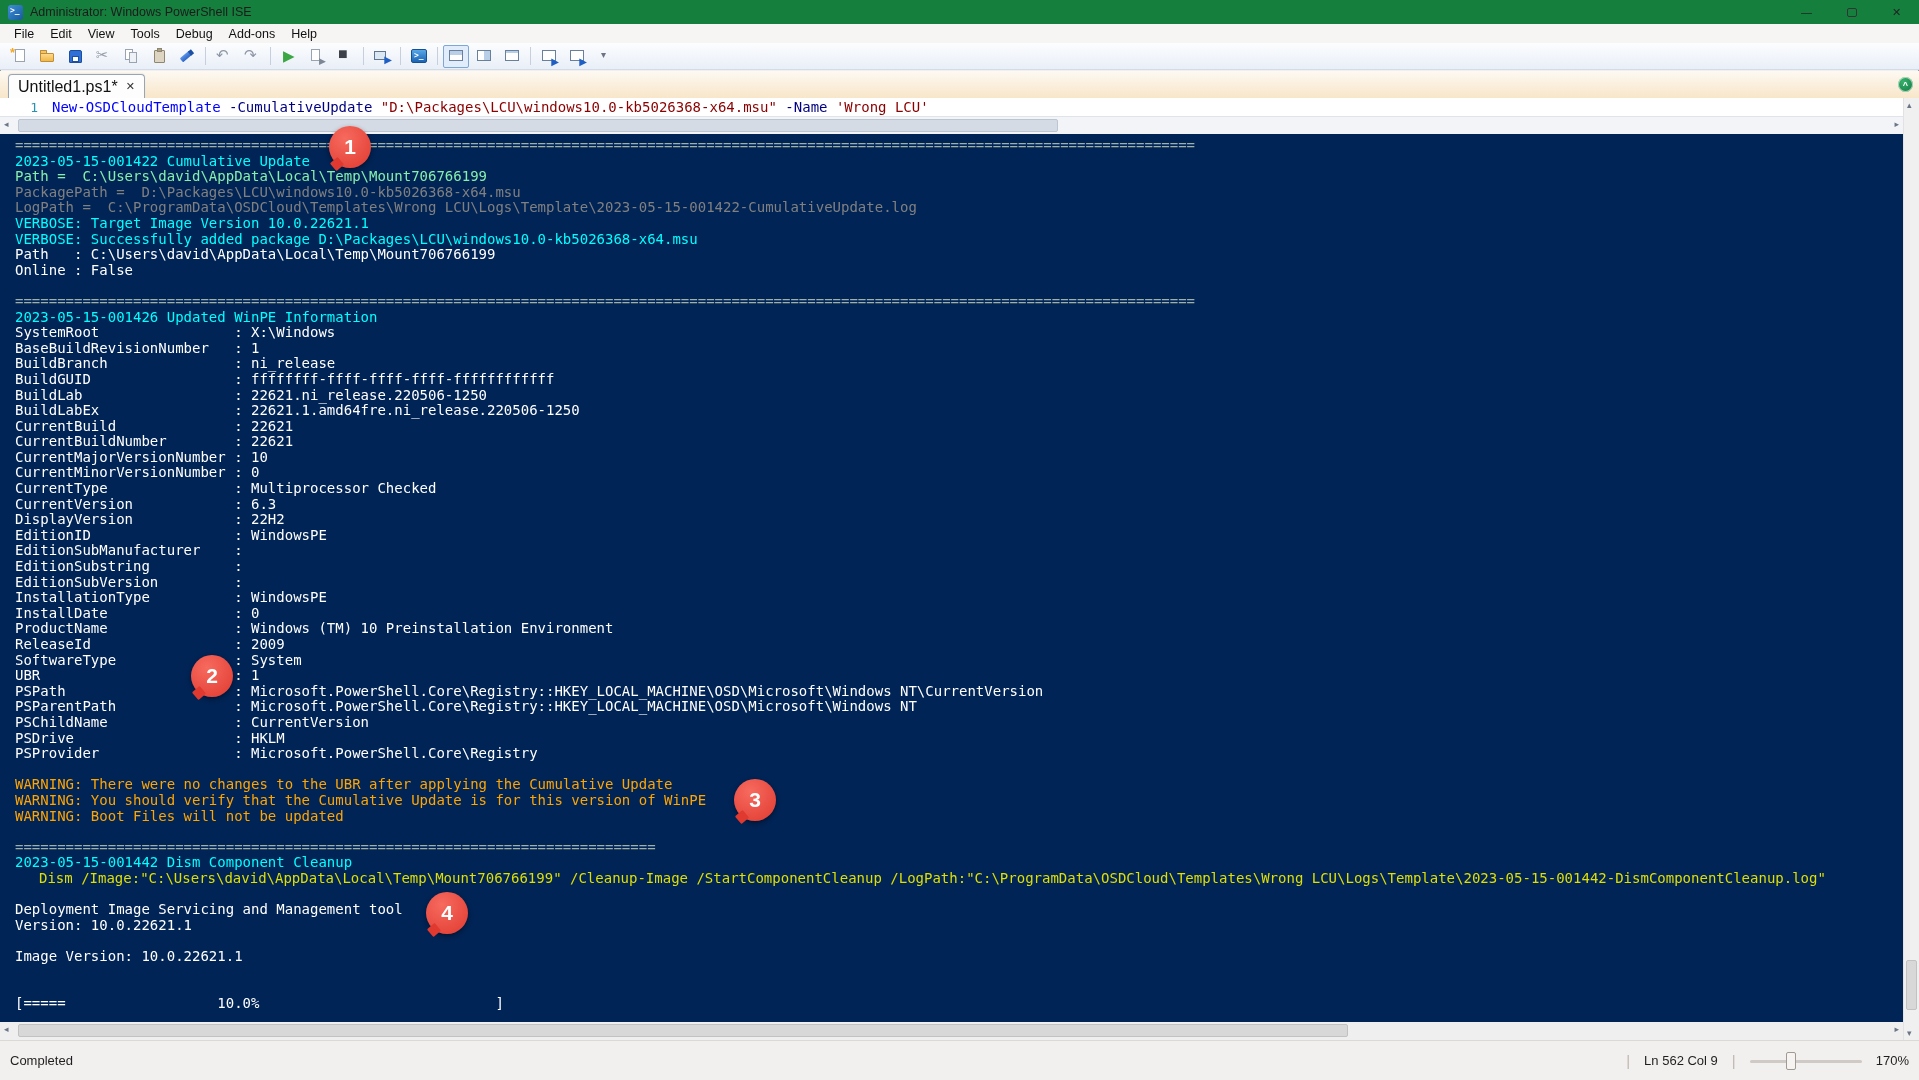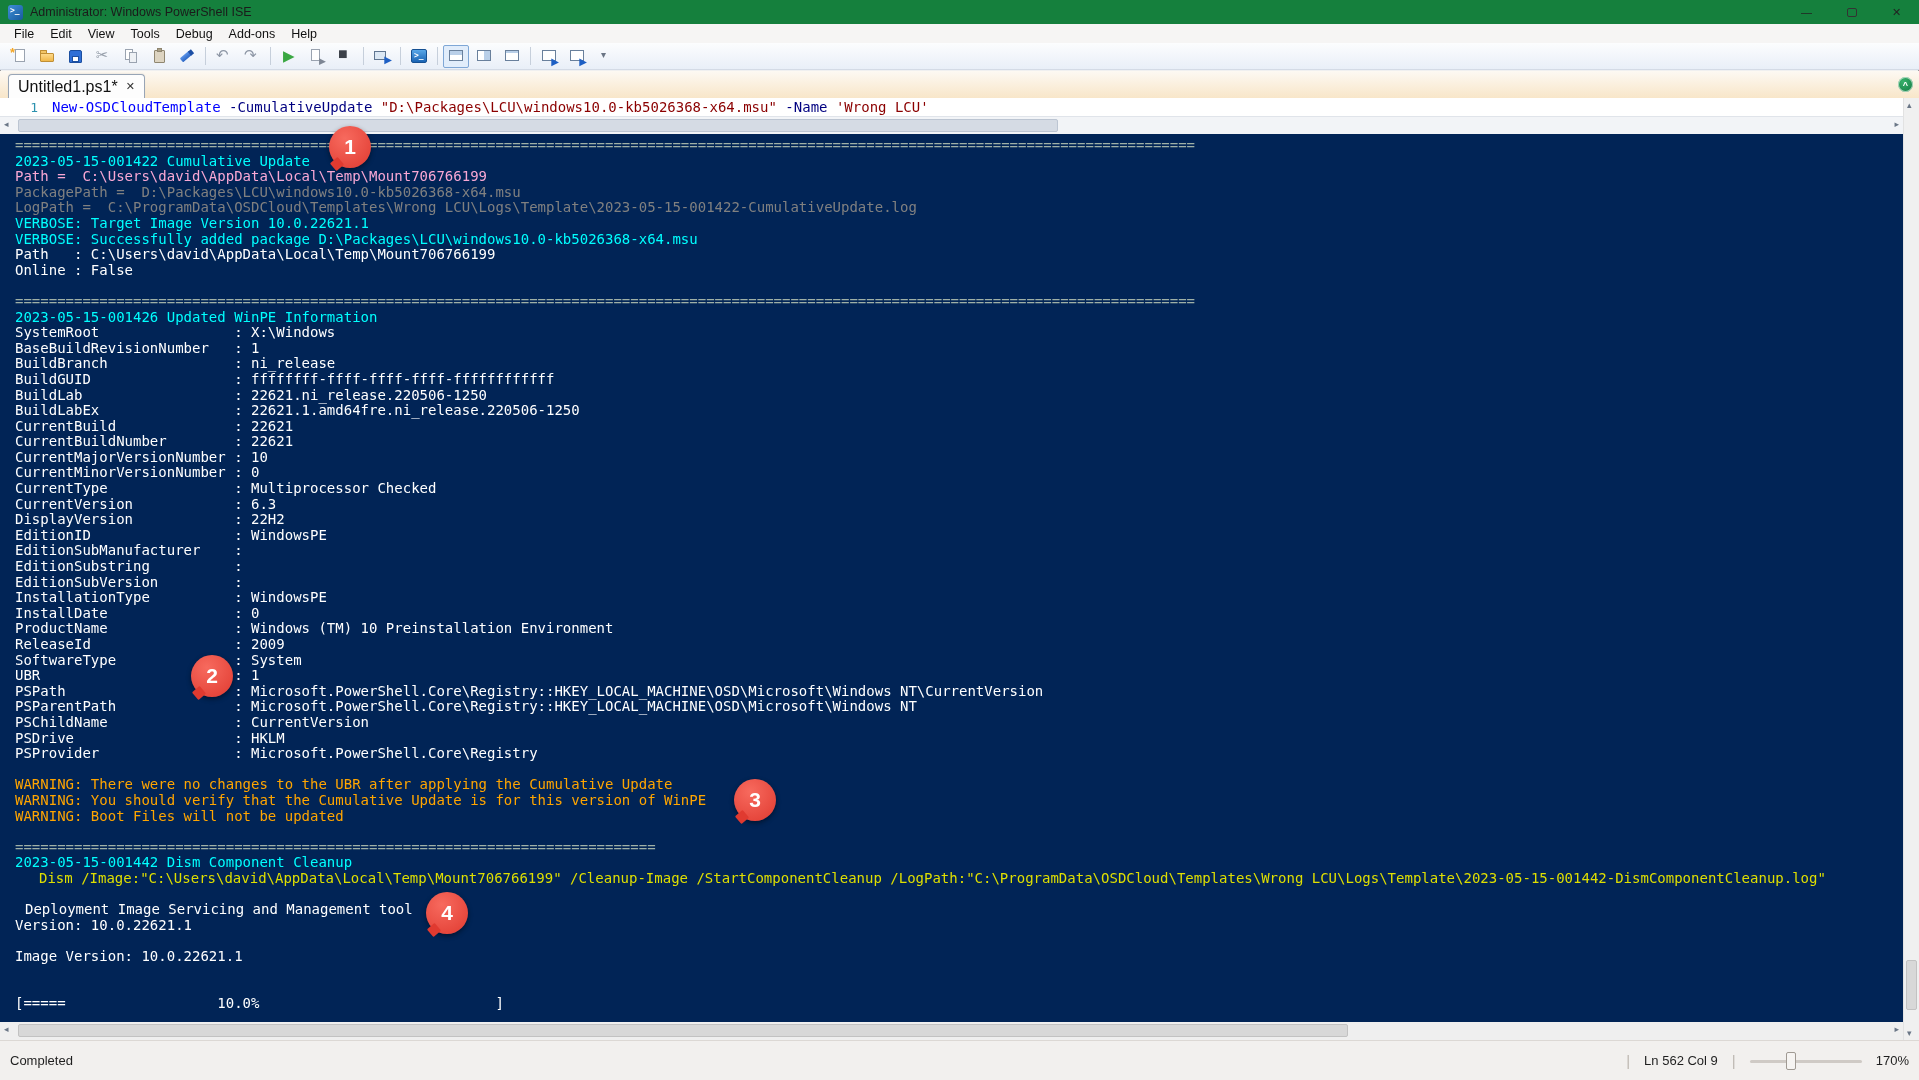--- a/index.html
+++ b/index.html
@@ -209,21 +209,21 @@
 
   <div class="editor-hscroll">
     <span class="scroll-arrow" style="left:4px">◂</span>
     <div class="thumb"></div>
     <span class="scroll-arrow" style="right:4px">▸</span>
   </div>
 
   <div class="console" id="console">
       <div class="cline" style="color: rgb(159, 176, 166);">============================================================================================================================================</div>
       <div class="cline" style="color: rgb(0, 255, 255);">2023-05-15-001422 Cumulative Update</div>
-      <div class="cline" style="color: #f9a8d4;">Path =  C:\Users\david\AppData\Local\Temp\Mount706766199</div>
+      <div class="cline" style="color: #86efac;">Path =  C:\Users\david\AppData\Local\Temp\Mount706766199</div>
       <div class="cline" style="color: rgb(128, 128, 128);">PackagePath =  D:\Packages\LCU\windows10.0-kb5026368-x64.msu</div>
       <div class="cline" style="color: rgb(128, 128, 128);">LogPath =  C:\ProgramData\OSDCloud\Templates\Wrong LCU\Logs\Template\2023-05-15-001422-CumulativeUpdate.log</div>
       <div class="cline" style="color: rgb(0, 255, 255);">VERBOSE: Target Image Version 10.0.22621.1</div>
       <div class="cline" style="color: rgb(0, 255, 255);">VERBOSE: Successfully added package D:\Packages\LCU\windows10.0-kb5026368-x64.msu</div>
       <div class="cline" style="color: rgb(255, 255, 255);">Path   : C:\Users\david\AppData\Local\Temp\Mount706766199</div>
       <div class="cline" style="color: rgb(255, 255, 255);">Online : False</div>
       <div class="cline" style="color: rgb(255, 255, 255);">&nbsp;</div>
       <div class="cline" style="color: rgb(159, 176, 166);">============================================================================================================================================</div>
       <div class="cline" style="color: rgb(0, 255, 255);">2023-05-15-001426 Updated WinPE Information</div>
       <div class="cline" style="color: rgb(255, 255, 255);">SystemRoot                : X:\Windows</div>
@@ -256,21 +256,21 @@
       <div class="cline" style="color: rgb(255, 255, 255);">PSProvider                : Microsoft.PowerShell.Core\Registry</div>
       <div class="cline" style="color: rgb(255, 255, 255);">&nbsp;</div>
       <div class="cline" style="color: rgb(255, 165, 0);">WARNING: There were no changes to the UBR after applying the Cumulative Update</div>
       <div class="cline" style="color: rgb(255, 165, 0);">WARNING: You should verify that the Cumulative Update is for this version of WinPE</div>
       <div class="cline" style="color: rgb(255, 165, 0);">WARNING: Boot Files will not be updated</div>
       <div class="cline" style="color: rgb(255, 255, 255);">&nbsp;</div>
       <div class="cline" style="color: rgb(159, 176, 166);">============================================================================</div>
       <div class="cline" style="color: rgb(0, 255, 255);">2023-05-15-001442 Dism Component Cleanup</div>
       <div class="cline" style="color: rgb(223, 223, 0); padding-left: 24px;">Dism /Image:"C:\Users\david\AppData\Local\Temp\Mount706766199" /Cleanup-Image /StartComponentCleanup /LogPath:"C:\ProgramData\OSDCloud\Templates\Wrong LCU\Logs\Template\2023-05-15-001442-DismComponentCleanup.log"</div>
       <div class="cline" style="color: rgb(255, 255, 255);">&nbsp;</div>
-      <div class="cline" style="color: rgb(255, 255, 255); margin-left: 10px;">Deployment Image Servicing and Management tool</div>
+      <div class="cline" style="color: rgb(255, 255, 255);">Deployment Image Servicing and Management tool</div>
       <div class="cline" style="color: rgb(255, 255, 255);">Version: 10.0.22621.1</div>
       <div class="cline" style="color: rgb(255, 255, 255);">&nbsp;</div>
       <div class="cline" style="color: rgb(255, 255, 255);">Image Version: 10.0.22621.1</div>
       <div class="cline" style="color: rgb(255, 255, 255);">&nbsp;</div>
       <div class="cline" style="color: rgb(255, 255, 255);">&nbsp;</div>
       <div class="cline" style="color: rgb(255, 255, 255);">[=====                  10.0%                            ]</div>
     </div>
 
   <div class="console-hscroll">
     <span class="scroll-arrow" style="left:4px">◂</span>

